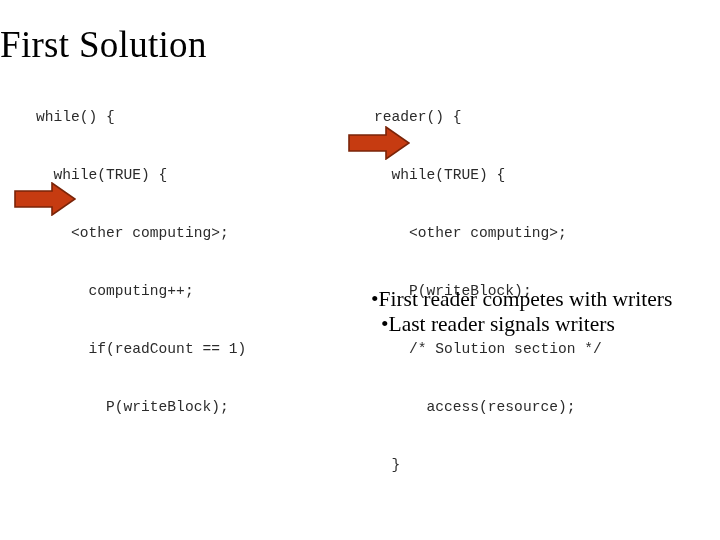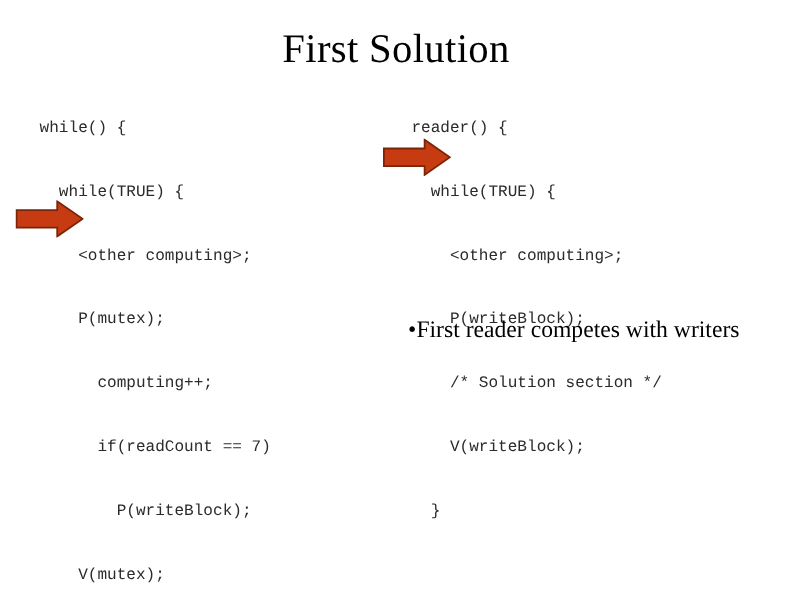--- a/index.html
+++ b/index.html
@@ -22,21 +22,20 @@
     height: 540px;
     background: #ffffff;
   }
 
   
   #slide-title {
     position: absolute;
     left: 0;
     top: 24px;
     width: 720px;
-    text-align: center;
     font-family: "Liberation Serif", "DejaVu Serif", serif;
     font-size: 37px;
     line-height: 42px;
     color: #000000;
     font-weight: 400;
     letter-spacing: 0.3px;
     white-space: nowrap;
   }
 
   
@@ -116,25 +115,23 @@
 <body>
 
 <div class="slide">
 
   <div id="slide-title">First Solution</div>
 
   <div id="reader-code" class="code-block">
     <span class="code-line">while() {</span>
     <span class="code-line">  while(TRUE) {</span>
     <span class="code-line">    &lt;other computing&gt;;</span>
-    <span class="code-line">    P(mutex);</span>
     <span class="code-line">      computing++;</span>
-    <span class="code-line">      if(readCount == 7)</span>
+    <span class="code-line">      if(readCount == 1)</span>
     <span class="code-line">        P(writeBlock);</span>
-    <span class="code-line">    V(mutex);</span>
     
     
     
     
     
     
     
     
     
     
@@ -144,34 +141,35 @@
     
     
   </div>
 
   <div id="writer-code" class="code-block">
     <span class="code-line">reader() {</span>
     <span class="code-line">  while(TRUE) {</span>
     <span class="code-line">    &lt;other computing&gt;;</span>
     <span class="code-line">    P(writeBlock);</span>
     <span class="code-line">    /* Solution section */</span>
-    <span class="code-line">    V(writeBlock);</span>
+    <span class="code-line">      access(resource);</span>
     <span class="code-line">  }</span>
     
   </div>
 
   <div id="arrow-reader" class="arrow">
     <svg viewBox="0 0 62 34" xmlns="http://www.w3.org/2000/svg">
       <polygon points="1,9 38,9 38,1 61,17 38,33 38,25 1,25" fill="#c63b11" stroke="#7a2408" stroke-width="1.6" stroke-linejoin="miter"></polygon>
     </svg>
   </div>
 
   <div id="arrow-writer" class="arrow">
     <svg viewBox="0 0 62 34" xmlns="http://www.w3.org/2000/svg">
       <polygon points="1,9 38,9 38,1 61,17 38,33 38,25 1,25" fill="#c63b11" stroke="#7a2408" stroke-width="1.6" stroke-linejoin="miter"></polygon>
     </svg>
   </div>
 
   <div id="bullet-list">
     <div class="bullet-item"><span class="bullet-mark">•</span><span class="bullet-text">First reader competes with writers</span></div>
+    <div class="bullet-item indent-1"><span class="bullet-mark">•</span><span class="bullet-text">Last reader signals writers</span></div>
   </div>
 
 </div>
 
 </body></html>

